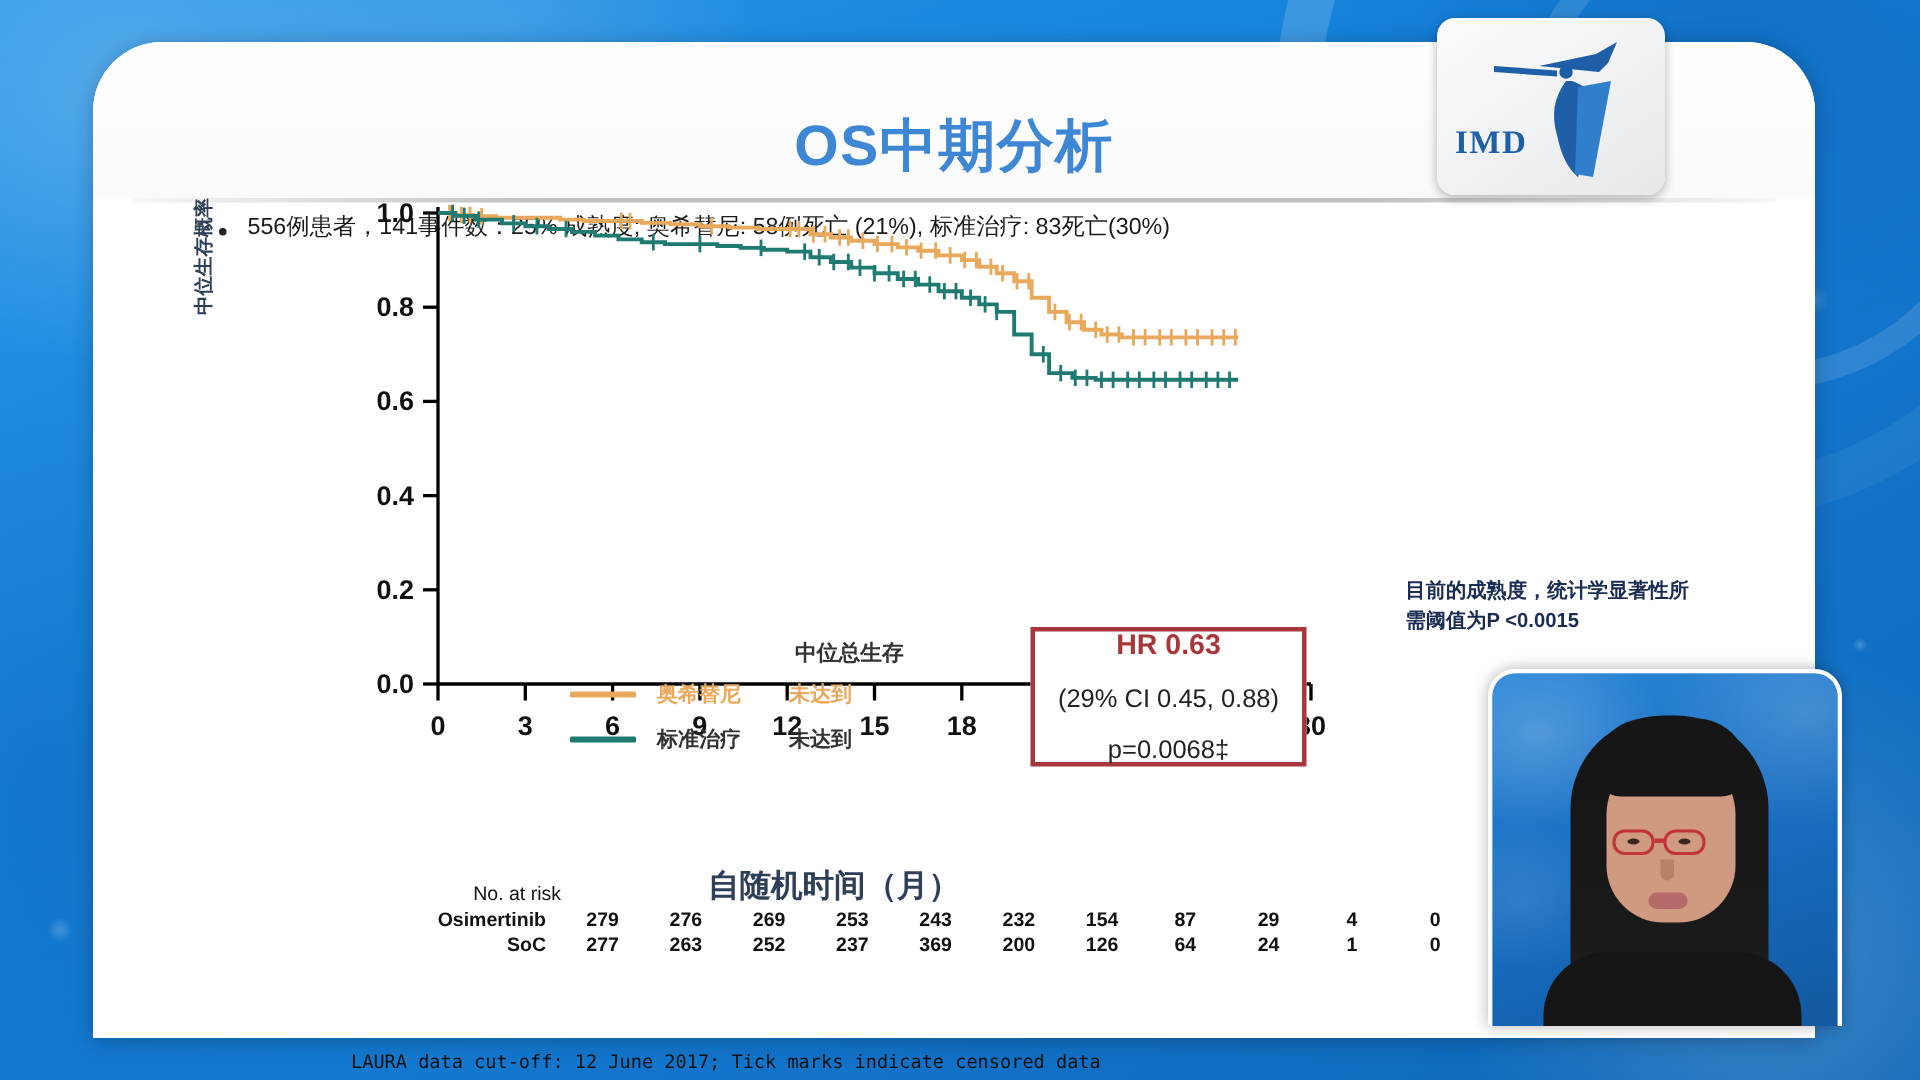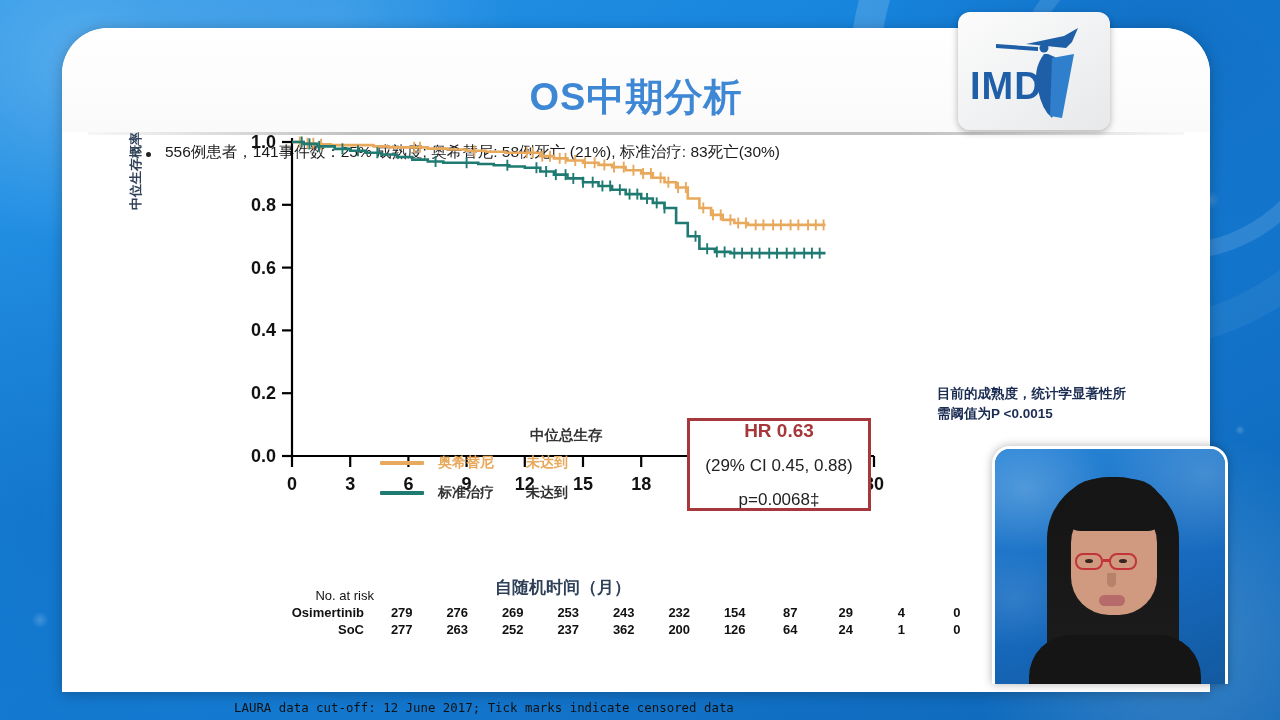--- a/index.html
+++ b/index.html
@@ -89,22 +89,22 @@
     left: 958px; top: 12px;
     width: 152px; height: 118px;
     background: linear-gradient(145deg, #fcfcfc, #e6e8ea);
     border-radius: 12px;
     box-shadow: 0 2px 7px rgba(0,0,0,0.3);
     overflow: hidden;
   }
   .logo-text {
     position: absolute;
     left: 12px; bottom: 22px;
-    font-family: Liberation Sans, sans-serif;
-    font-size: 38px;
+    font-family: Liberation Serif, serif;
+    font-size: 22px;
     font-weight: bold;
     color: #1f5fa8;
     letter-spacing: 1px;
   }
   .logo-bird { position: absolute; left: 34px; top: 6px; }
 
   
   .bullet-row {
     position: absolute;
     left: 84px; top: 114px;
@@ -137,22 +137,22 @@
     left: 65px; top: 182px;
     transform: rotate(-90deg);
     transform-origin: left top;
     font-size: 13px;
     font-weight: bold;
     color: #2e3f57;
     white-space: nowrap;
   }
   .x-axis-title {
     position: absolute;
-    left: 433px; top: 548px;
-    font-size: 17px;
+    left: 410px; top: 548px;
+    font-size: 21px;
     font-weight: bold;
     color: #2e3f57;
     white-space: nowrap;
   }
 
   
   .legend {
     position: absolute;
     left: 318px; top: 398px;
     font-size: 14px;
@@ -515,21 +515,21 @@
         <div class="risk-cell">29</div>
         <div class="risk-cell">4</div>
         <div class="risk-cell">0</div>
       </div>
       <div class="risk-row">
         <div class="risk-label">SoC</div>
         <div class="risk-cell">277</div>
         <div class="risk-cell">263</div>
         <div class="risk-cell">252</div>
         <div class="risk-cell">237</div>
-        <div class="risk-cell">362</div>
+        <div class="risk-cell">369</div>
         <div class="risk-cell">200</div>
         <div class="risk-cell">126</div>
         <div class="risk-cell">64</div>
         <div class="risk-cell">24</div>
         <div class="risk-cell">1</div>
         <div class="risk-cell">0</div>
       </div>
     </div>
 
     <div class="footnote">

